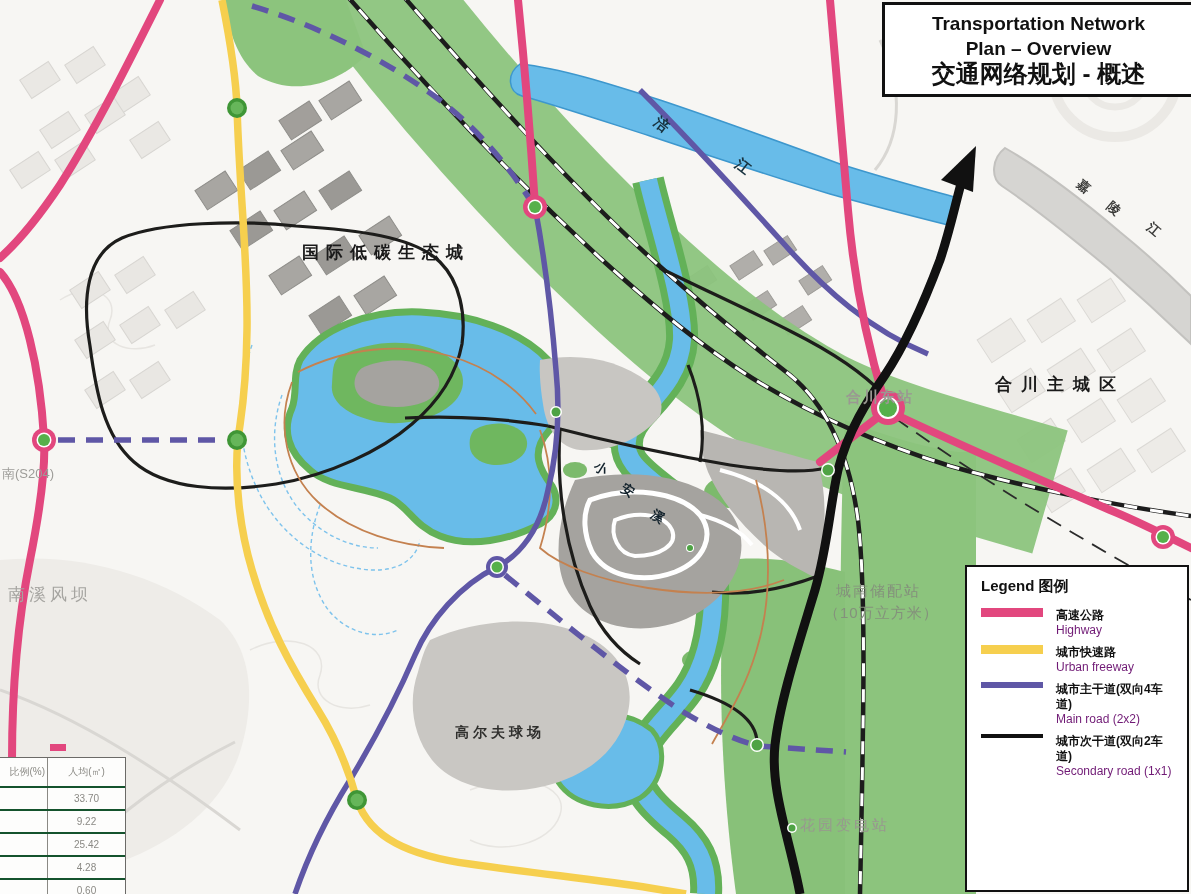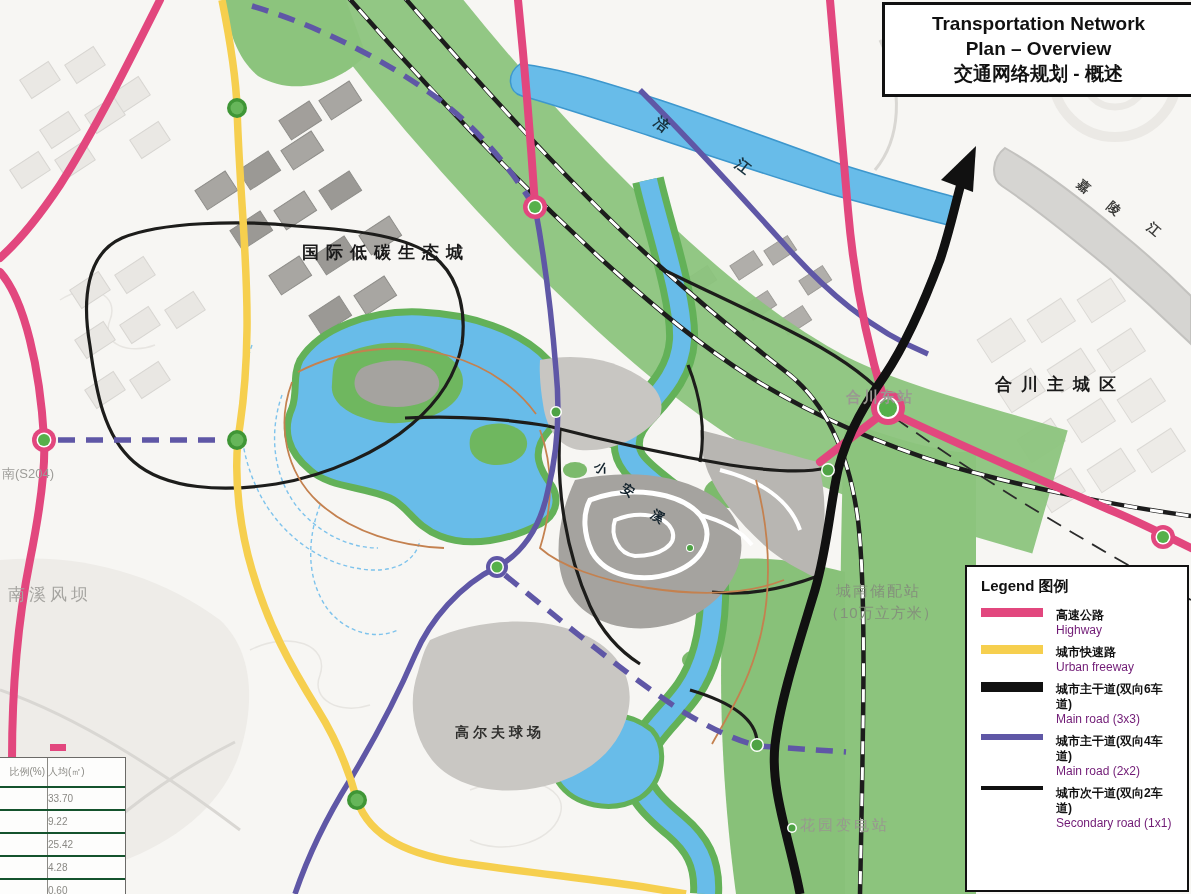--- a/index.html
+++ b/index.html
@@ -4,21 +4,21 @@
 <style>
   html,body{margin:0;padding:0;background:#fff;}
   #stage{position:relative;width:1191px;height:894px;overflow:hidden;
          font-family:"Liberation Sans","DejaVu Sans",sans-serif;background:#f7f6f3;}
   #map-svg{position:absolute;left:0;top:0;width:1191px;height:894px;}
 
   
   .title-box{position:absolute;left:882px;top:2px;width:303px;background:#fff;
              border:3px solid #111;text-align:center;padding:6px 2px 7px;}
   .title-box .t-en{font-size:19px;font-weight:bold;color:#111;line-height:25px;}
-  .title-box .t-zh{font-size:19px;font-weight:bold;color:#111;line-height:26px;}
+  .title-box .t-zh{font-size:24px;font-weight:bold;color:#111;line-height:26px;}
 
   
   .legend-box{position:absolute;left:965px;top:565px;width:224px;height:327px;
               background:#fff;border:2px solid #111;box-sizing:border-box;
               padding:10px 12px 12px 14px;}
   .legend-heading{font-size:15px;font-weight:bold;color:#111;margin-bottom:12px;}
   .legend-item{display:flex;align-items:flex-start;margin-bottom:7px;}
   .legend-item .sw{width:62px;min-width:62px;margin-right:13px;}
   .legend-item .lab{line-height:15px;}
   .legend-item .zh{font-size:12px;font-weight:bold;color:#111;}
@@ -29,21 +29,21 @@
   .sw-main2{height:6px;background:#5f57a6;}
   .sw-opt{height:6px;background:repeating-linear-gradient(90deg,#5f57a6 0 19px,transparent 19px 28px);}
   .sw-sec{height:4px;background:#111;}
 
   
   .lu-table{position:absolute;left:-1px;top:757px;width:127px;background:#fdfdfc;
             border:1px solid #6b6a67;box-sizing:border-box;color:#8a8984;font-size:10px;}
   .lu-row{display:flex;border-bottom:2px solid #14532d;}
   .lu-c1{width:48px;box-sizing:border-box;border-right:1px solid #8a8984;
          text-align:right;overflow:hidden;white-space:nowrap;padding:0 2px;}
-  .lu-c2{flex:1;text-align:left;}
+  .lu-c2{flex:1;text-align:center;}
   .lu-head{height:28px;line-height:28px;}
   .lu-val{height:21px;line-height:21px;}
 </style>
 </head>
 <body>
 
 <div id="stage">
 
 <svg id="map-svg" viewBox="0 0 1191 894" xmlns="http://www.w3.org/2000/svg">
   <rect x="0" y="0" width="1191" height="894" fill="#f7f6f3"></rect>
@@ -327,27 +327,20 @@
         </div>
   </div>
   <div class="legend-item">
     <div class="sw sw-freeway"></div>
     <div class="lab">
           <div class="zh">城市快速路</div>
       <div class="en">Urban freeway</div>
         </div>
   </div>
   <div class="legend-item">
-    <div class="sw sw-main3"></div>
-    <div class="lab">
-          <div class="zh">城市主干道(双向6车道)</div>
-      <div class="en">Main road (3x3)</div>
-        </div>
-  </div>
-  <div class="legend-item">
     <div class="sw sw-main2"></div>
     <div class="lab">
           <div class="zh">城市主干道(双向4车道)</div>
       <div class="en">Main road (2x2)</div>
         </div>
   </div>
   <div class="legend-item">
     <div class="sw sw-sec"></div>
     <div class="lab">
           <div class="zh">城市次干道(双向2车道)</div>

